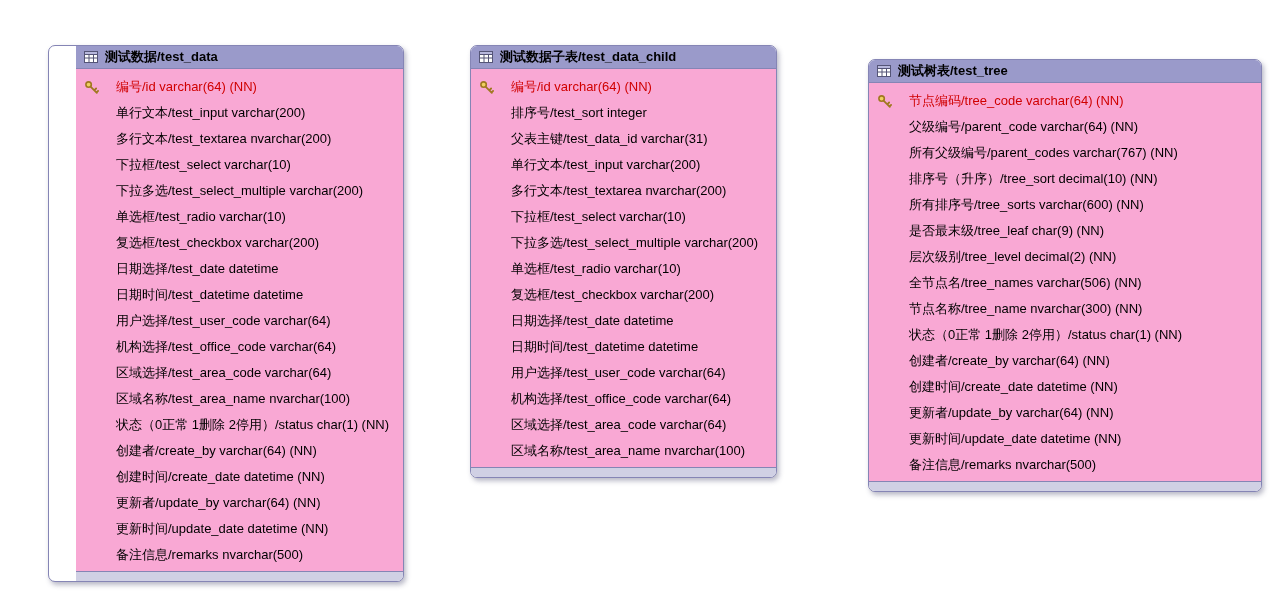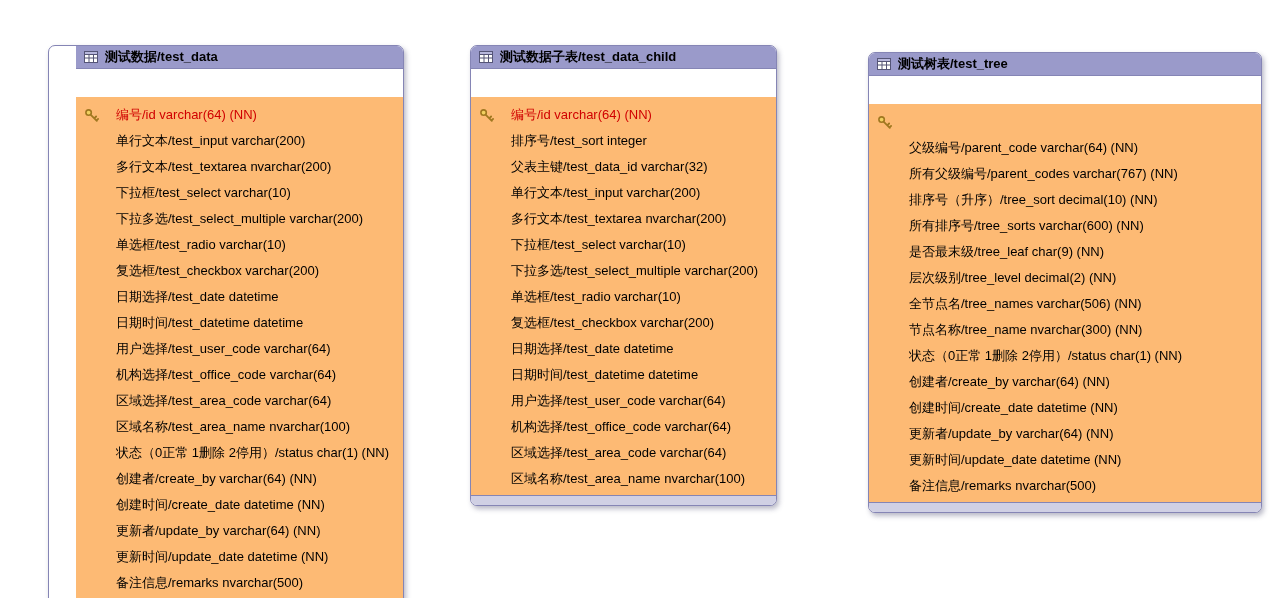--- a/index.html
+++ b/index.html
@@ -18,38 +18,38 @@
     display: flex;
     flex-direction: column;
     background: #ffffff;
     border: 1px solid var(--border, #8585b5);
     border-radius: 7px;
     overflow: hidden;
     box-shadow: 2px 3px 5px rgba(100,100,130,0.45);
   }
   .er-table.t0 { left: 48px;  top: 45px; width: 356px; padding-left: 27px; }
   .er-table.t1 { left: 470px; top: 45px; width: 307px; }
-  .er-table.t2 { left: 868px; top: 52px; width: 394px; }
+  .er-table.t2 { left: 868px; top: 59px; width: 394px; }
   .er-header {
     height: 23px;
     flex: none;
     background: var(--header-bg, #9a9aca);
     border-bottom: 1px solid var(--border, #8585b5);
     display: flex;
     align-items: center;
     gap: 7px;
     padding: 0 8px;
   }
   .er-title {
     font-size: 13px;
     font-weight: bold;
     color: #000000;
     white-space: nowrap;
   }
-  .er-body { padding: 5px 0 3px 0; background: #fdba74; margin-top: 28px; }
+  .er-body { padding: 5px 0 3px 0; background: #f9a8d4; }
   .er-row { height: 26px; display: flex; align-items: center; }
   .er-icon-cell {
     width: 40px;
     flex: none;
     display: flex;
     align-items: center;
     padding-left: 8px;
   }
   .er-field-text {
     font-size: 13px;
@@ -191,21 +191,21 @@
   </svg>
           </span>
           <span class="er-field-text pk">编号/id varchar(64) (NN)</span>
         </div>
         <div class="er-row">
           <span class="er-icon-cell"></span>
           <span class="er-field-text">排序号/test_sort integer</span>
         </div>
         <div class="er-row">
           <span class="er-icon-cell"></span>
-          <span class="er-field-text">父表主键/test_data_id varchar(32)</span>
+          <span class="er-field-text">父表主键/test_data_id varchar(31)</span>
         </div>
         <div class="er-row">
           <span class="er-icon-cell"></span>
           <span class="er-field-text">单行文本/test_input varchar(200)</span>
         </div>
         <div class="er-row">
           <span class="er-icon-cell"></span>
           <span class="er-field-text">多行文本/test_textarea nvarchar(200)</span>
         </div>
         <div class="er-row">
@@ -266,20 +266,21 @@
       <span class="er-title">测试树表/test_tree</span>
     </header>
     <div class="er-body">
         <div class="er-row">
           <span class="er-icon-cell">
             <svg class="key-svg" width="15" height="15" viewBox="0 0 15 15">
     <circle cx="4.6" cy="4.6" r="2.7" fill="#f0d060" stroke="#a07820" stroke-width="1.6"></circle>
     <path d="M6.8 6.8 L12.8 12.8 M10.3 10.3 L12.1 8.5 M12.5 12.5 L14.1 10.9" stroke="#a07820" stroke-width="1.8" fill="none" stroke-linecap="round"></path>
   </svg>
           </span>
+          <span class="er-field-text pk">节点编码/tree_code varchar(64) (NN)</span>
         </div>
         <div class="er-row">
           <span class="er-icon-cell"></span>
           <span class="er-field-text">父级编号/parent_code varchar(64) (NN)</span>
         </div>
         <div class="er-row">
           <span class="er-icon-cell"></span>
           <span class="er-field-text">所有父级编号/parent_codes varchar(767) (NN)</span>
         </div>
         <div class="er-row">

